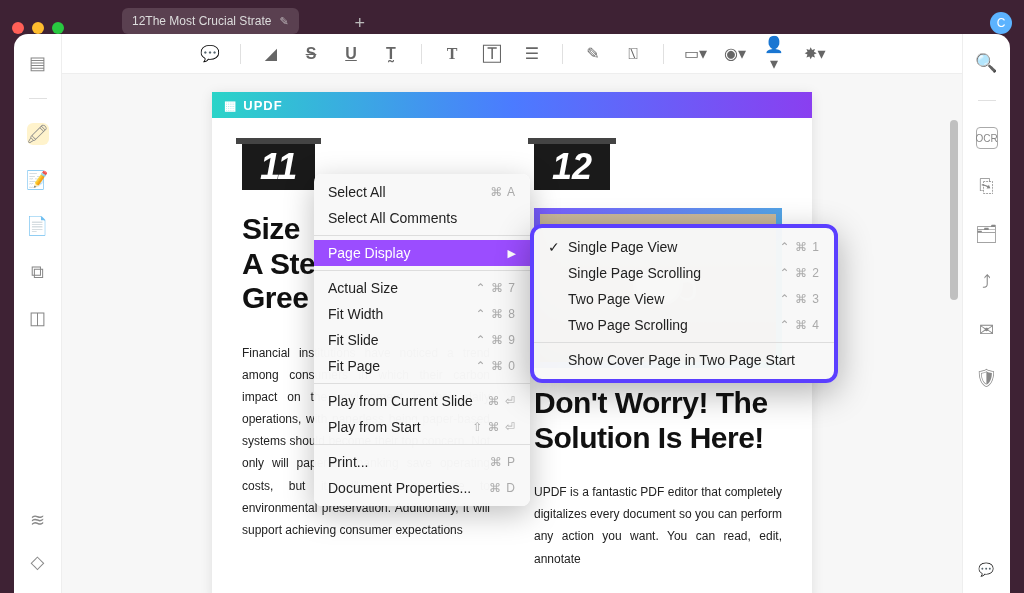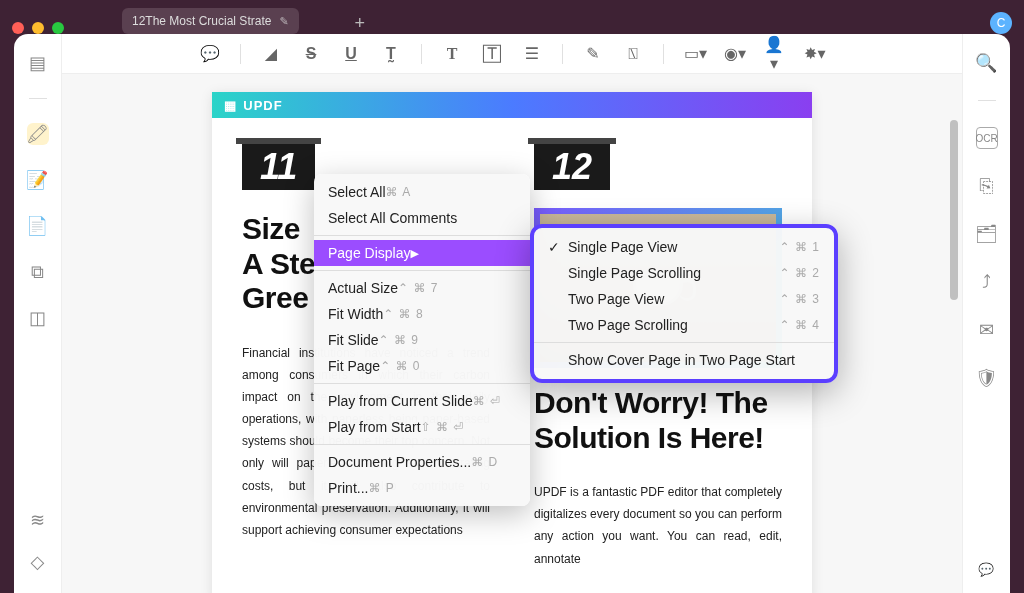--- a/index.html
+++ b/index.html
@@ -128,21 +128,21 @@
   .ctxmenu{
     position:absolute;left:314px;top:174px;width:216px;
     background:rgba(248,248,248,.98);
     border-radius:8px;
     box-shadow:0 8px 30px rgba(0,0,0,.25);
     padding:5px 0;
     font-size:14px;color:#222;
     z-index:50;
   }
   .mi{
-    padding:5px 14px;display:flex;align-items:center;
+    padding:5px 14px;display:flex;align-items:center;justify-content:space-between;
     cursor:pointer;
   }
   .mi .sc{color:#aaa;font-size:12px;letter-spacing:1px;}
   .mi.hl{background:#9b4dff;color:#fff;}
   .mi .chev{font-size:11px;}
   .msep{height:1px;background:#ddd;margin:4px 0;}
   
   .submenu{
     position:absolute;left:530px;top:224px;width:308px;
     background:rgba(248,248,248,.97);
@@ -303,26 +303,26 @@
   <div class="mi">
       <span>Play from Current Slide</span>
       <span class="sc">⌘ ⏎</span>
     </div>
   <div class="mi">
       <span>Play from Start</span>
       <span class="sc">⇧ ⌘ ⏎</span>
     </div>
   <div class="msep"></div>
   <div class="mi">
+      <span>Print...</span>
+      <span class="sc">⌘ P</span>
+    </div>
+  <div class="mi">
       <span>Document Properties...</span>
       <span class="sc">⌘ D</span>
-    </div>
-  <div class="mi">
-      <span>Print...</span>
-      <span class="sc">⌘ P</span>
     </div>
 </div>
 
 <div class="submenu">
   <div class="smi">
       <span class="chk">✓</span>
       <span class="lab">Single Page View</span>
       <span class="sc">⌃ ⌘ 1</span>
     </div>
   <div class="smi">

